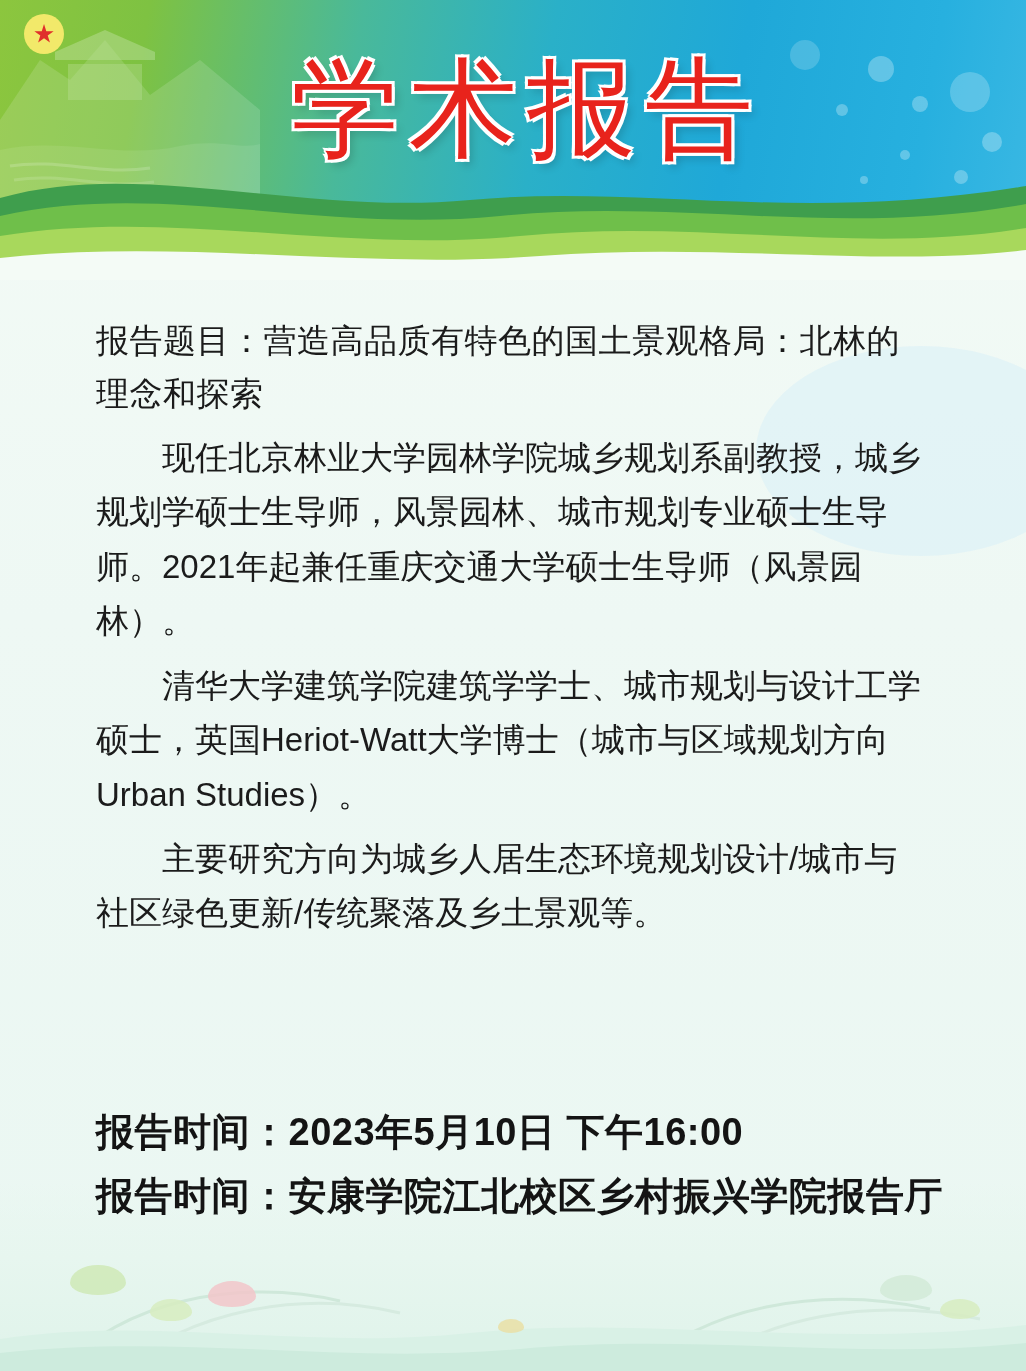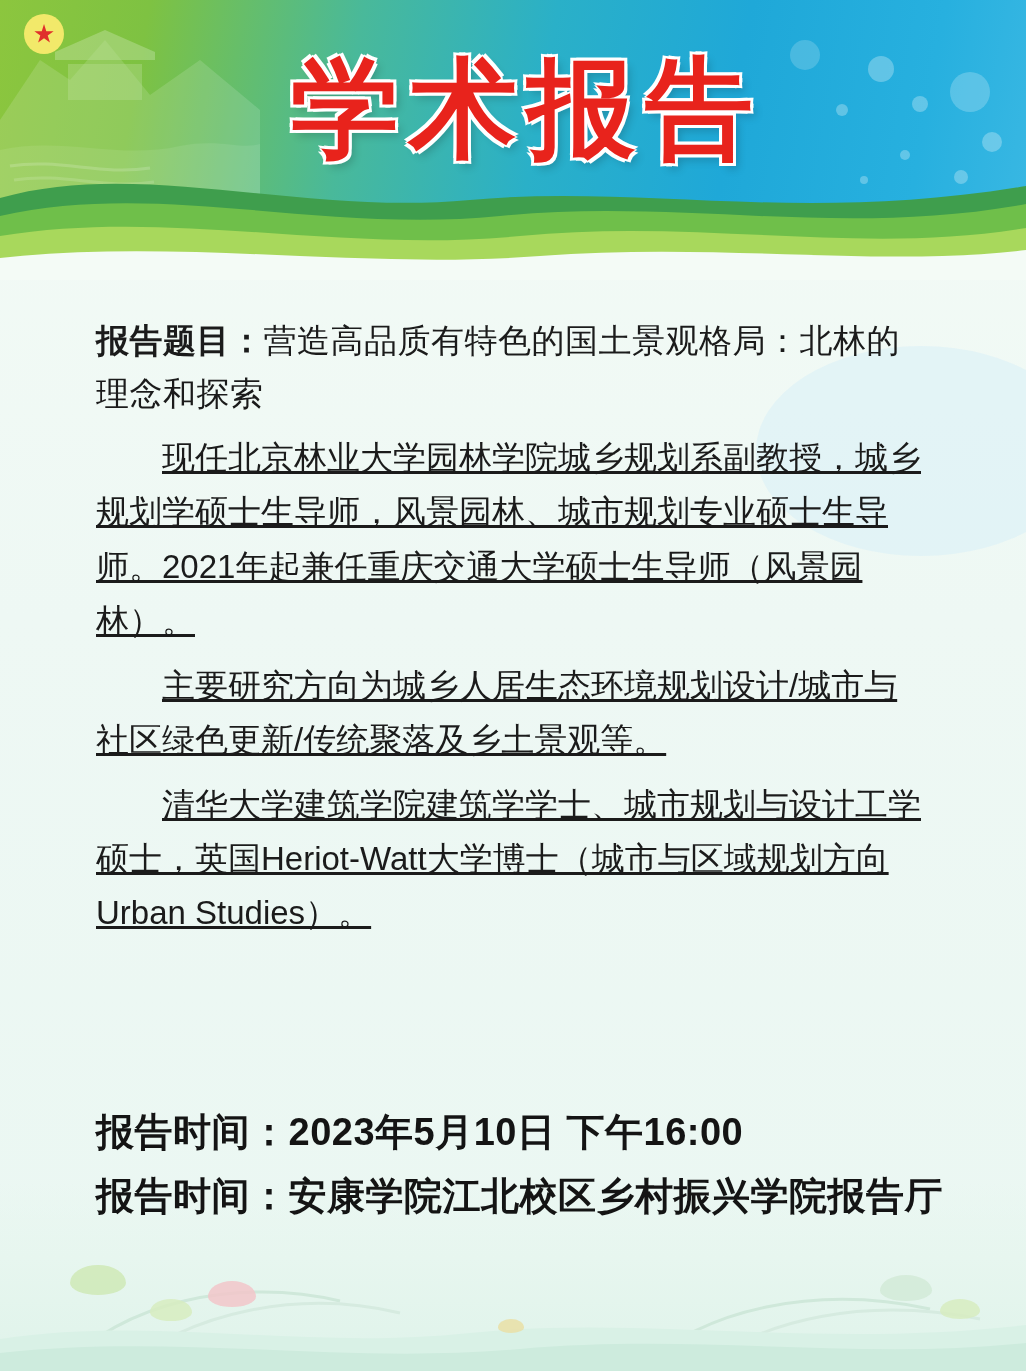--- a/index.html
+++ b/index.html
@@ -80,21 +80,21 @@
   .title-wrap {
     position: absolute;
     left: 0; top: 52px;
     width: 1026px;
     text-align: center;
     z-index: 6;
   }
   .title {
     display: inline-block;
     font-family: "DejaVu Serif", "Liberation Serif", serif;
-    font-weight: bold;
+    font-weight: normal;
     font-size: 108px;
     line-height: 1.05;
     letter-spacing: 10px;
     color: #e8231c;
     text-shadow:
       2px 0 0 #ffffff, -2px 0 0 #ffffff, 0 2px 0 #ffffff, 0 -2px 0 #ffffff,
       3px 3px 0 #ffffff, -3px 3px 0 #ffffff, 3px -3px 0 #ffffff, -3px -3px 0 #ffffff,
       5px 6px 8px rgba(0,0,0,0.18);
     margin-left: 28px;
   }
@@ -121,31 +121,30 @@
   }
   .line {
     font-size: 33px;
     line-height: 1.62;
     color: #1b1b1b;
     letter-spacing: 0.5px;
     position: relative;
     z-index: 3;
   }
   .label {
-    font-weight: bold;
+    font-weight: normal;
   }
   .para {
     font-size: 33px;
     line-height: 1.65;
     color: #1b1b1b;
     text-indent: 66px;
     margin-top: 10px;
     position: relative;
     z-index: 3;
-    text-decoration: underline;
   }
   .footer-block {
     position: absolute;
     left: 96px;
     bottom: 0;
     width: 860px;
     z-index: 6;
   }
   .footer-line {
     font-size: 38px;
@@ -231,22 +230,22 @@
 
   <div class="content">
     <div class="ghost-circle"></div>
 
     <div class="line">
       <span class="label">报告题目：</span><span>营造高品质有特色的国土景观格局：北林的理念和探索</span>
     </div>
 
 
     <div class="para">现任北京林业大学园林学院城乡规划系副教授，城乡规划学硕士生导师，风景园林、城市规划专业硕士生导师。2021年起兼任重庆交通大学硕士生导师（风景园林）。</div>
+    <div class="para">清华大学建筑学院建筑学学士、城市规划与设计工学硕士，英国Heriot-Watt大学博士（城市与区域规划方向Urban Studies）。</div>
     <div class="para">主要研究方向为城乡人居生态环境规划设计/城市与社区绿色更新/传统聚落及乡土景观等。</div>
-    <div class="para">清华大学建筑学院建筑学学士、城市规划与设计工学硕士，英国Heriot-Watt大学博士（城市与区域规划方向Urban Studies）。</div>
   </div>
 
   <div class="footer-block" style="bottom:142px">
     <div class="footer-line">
       <span>报告时间：</span><span>2023年5月10日 下午16:00</span>
     </div>
     <div class="footer-line">
       <span>报告时间：</span><span>安康学院江北校区乡村振兴学院报告厅</span>
     </div>
   </div>

